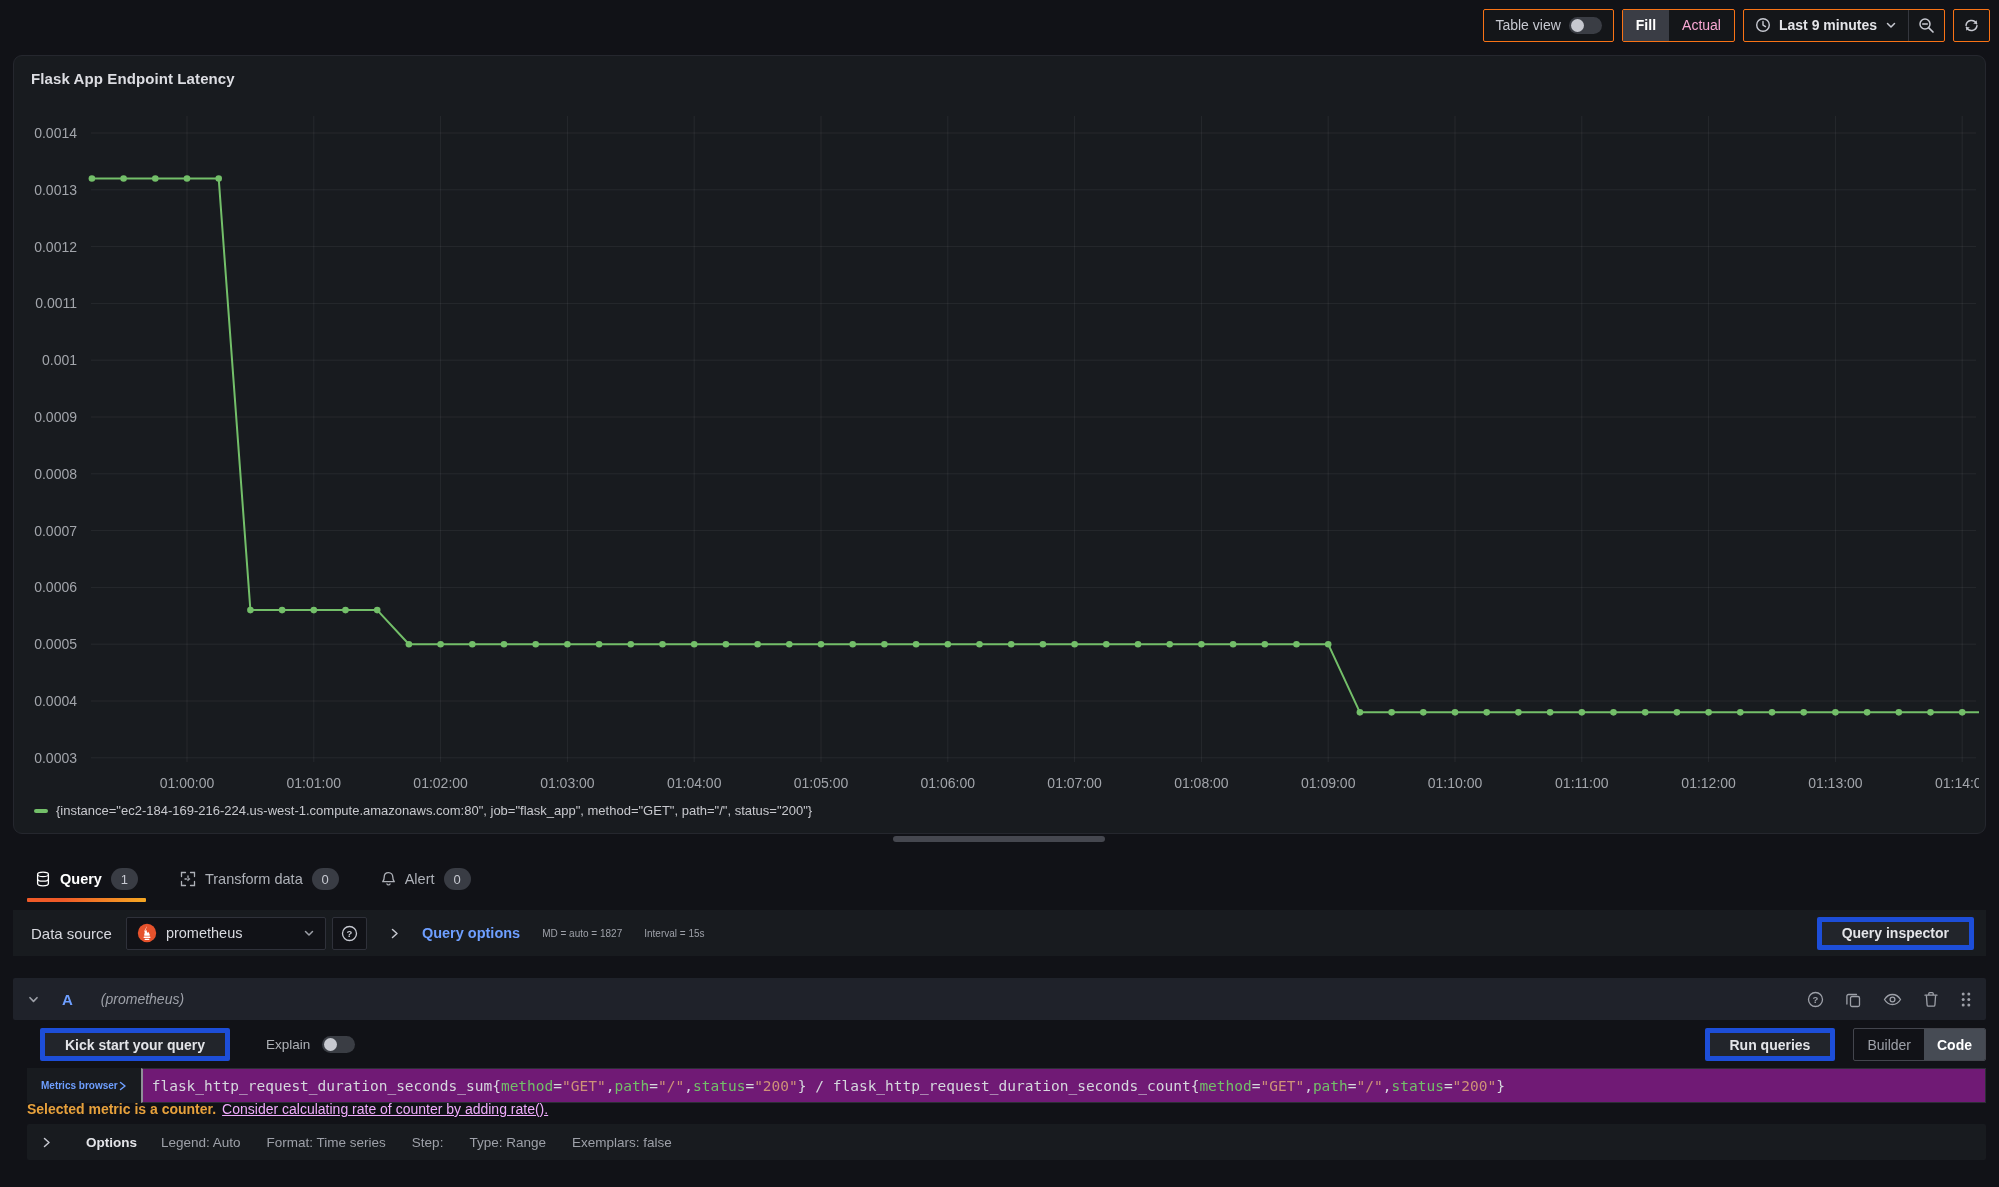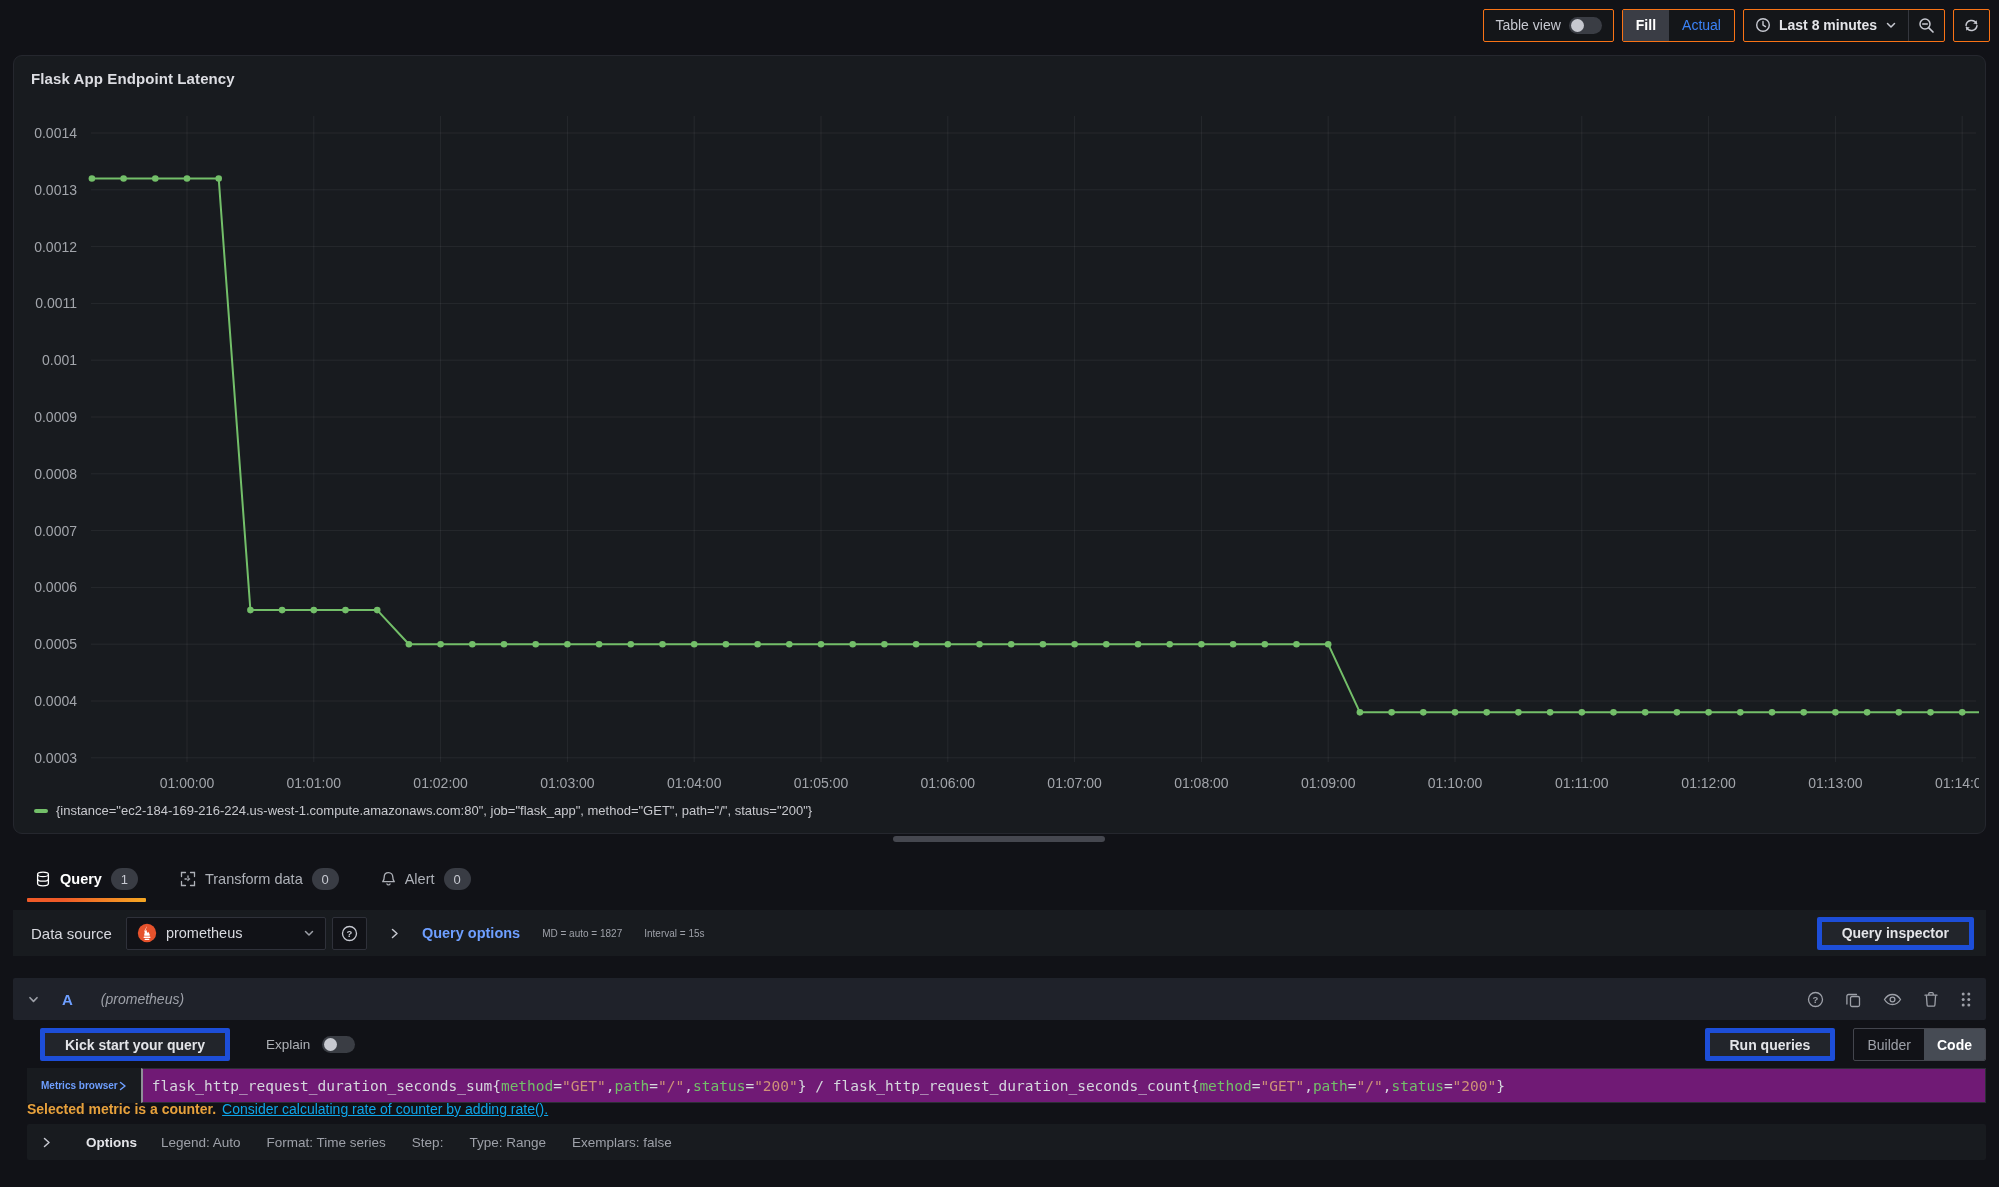--- a/index.html
+++ b/index.html
@@ -5,21 +5,21 @@
   * { box-sizing: border-box; margin: 0; padding: 0; }
   html,body { background:#0d0e12; }
   body { font-family:"Liberation Sans", sans-serif; }
   #app { position:relative; width:1999px; height:1187px; background:#111217; overflow:hidden; color:#d8d9df; }
 
   
   .toolbar { position:absolute; top:8px; right:9px; height:34px; display:flex; align-items:center; gap:8px; }
   .tb-group { display:flex; align-items:center; height:33px; border:1px solid #f97316; border-radius:2px; background:#141619; }
   .tb-item { display:flex; align-items:center; gap:8px; padding:0 11px; height:100%; font-size:14px; color:#c7c9d1; }
   .tb-sep { width:1px; height:100%; background:#35373e; }
-  .seg { display:flex; align-items:center; height:100%; padding:0 13px; font-size:14px; color:#3b82f6; }
+  .seg { display:flex; align-items:center; height:100%; padding:0 13px; font-size:14px; color:#f9a8d4; }
   .seg.sel { background:#3a3d45; color:#fff; font-weight:bold; }
   .toggle { position:relative; width:33px; height:17px; border-radius:9px; background:#3a3d44; flex:0 0 auto; cursor:pointer; }
   .toggle .knob { position:absolute; top:2px; left:2px; width:13px; height:13px; border-radius:50%; background:#c7c9d0; }
   .time-label { font-weight:bold; color:#e3e4e8; font-size:14px; }
   .icon { display:inline-flex; align-items:center; justify-content:center; }
   .sq-btn { width:35px; display:flex; align-items:center; justify-content:center; height:100%; }
 
   
   .panel { position:absolute; top:55px; left:13px; width:1973px; height:779px; background:#181b1f; border:1px solid #25272e; border-radius:9px; }
   .panel-title { position:absolute; top:14px; left:17px; font-size:15px; font-weight:bold; color:#dcdde2; letter-spacing:.1px; }
@@ -68,21 +68,21 @@
 
   .editor-row { position:absolute; top:1068px; left:27px; width:1959px; height:35px; display:flex; }
   .mb-label { display:flex; align-items:center; padding:0 14px; background:#181b1f; color:#6e9fff; font-size:10px; font-weight:bold; cursor:pointer; white-space:nowrap; }
   .expr { flex:1; display:flex; align-items:center; background:#701a75; border:1px solid #2c2e36; border-left:2px solid #8e9097; padding:0 9px; font-family:"DejaVu Sans Mono", monospace; font-size:14.5px; white-space:pre; overflow:hidden; }
   .tok-plain { color:#d5d7dd; }
   .tok-label { color:#73bf69; }
   .tok-string { color:#ce9178; }
 
   .warn-row { position:absolute; top:1100px; left:27px; height:18px; display:flex; align-items:center; gap:6px; font-size:14px; }
   .warn-text { color:#e7a13c; font-weight:bold; }
-  .warn-link { color:#0ea5e9; text-decoration:underline; cursor:pointer; }
+  .warn-link { color:#f0abfc; text-decoration:underline; cursor:pointer; }
 
   .opt-row { position:absolute; top:1124px; left:27px; width:1959px; height:36px; background:#181b1f; display:flex; align-items:center; gap:26px; padding:0 14px; border-radius:2px; }
   .opt-title { color:#e3e4e8; font-size:13.5px; font-weight:bold; margin-left:8px; }
   .opt-item { color:#9da0a8; font-size:13.5px; }
 
   svg.ic { display:block; }
 </style>
 </head>
 <body>
 
@@ -102,21 +102,21 @@
       <span class="seg">Actual</span>
     </div>
     <div class="tb-group">
       <div class="tb-item">
         <span class="icon">
           <svg class="ic" width="16" height="16" viewBox="0 0 16 16">
               <circle cx="8" cy="8" r="6.3" fill="none" stroke="#c7c9d1" stroke-width="1.4"></circle>
               <path d="M8 4.5V8l2.5 1.6" fill="none" stroke="#c7c9d1" stroke-width="1.4" stroke-linecap="round"></path>
             </svg>
         </span>
-        <span class="time-label">Last 8 minutes</span>
+        <span class="time-label">Last 9 minutes</span>
         <span class="icon">
           <svg class="ic" width="12" height="12" viewBox="0 0 12 12">
               <path d="M2.5 4.5 6 8l3.5-3.5" fill="none" stroke="#c7c9d1" stroke-width="1.5" stroke-linecap="round" stroke-linejoin="round"></path>
             </svg>
         </span>
       </div>
       <div class="tb-sep"></div>
       <div class="sq-btn">
         <span class="icon">
           <svg class="ic" width="17" height="17" viewBox="0 0 17 17">

